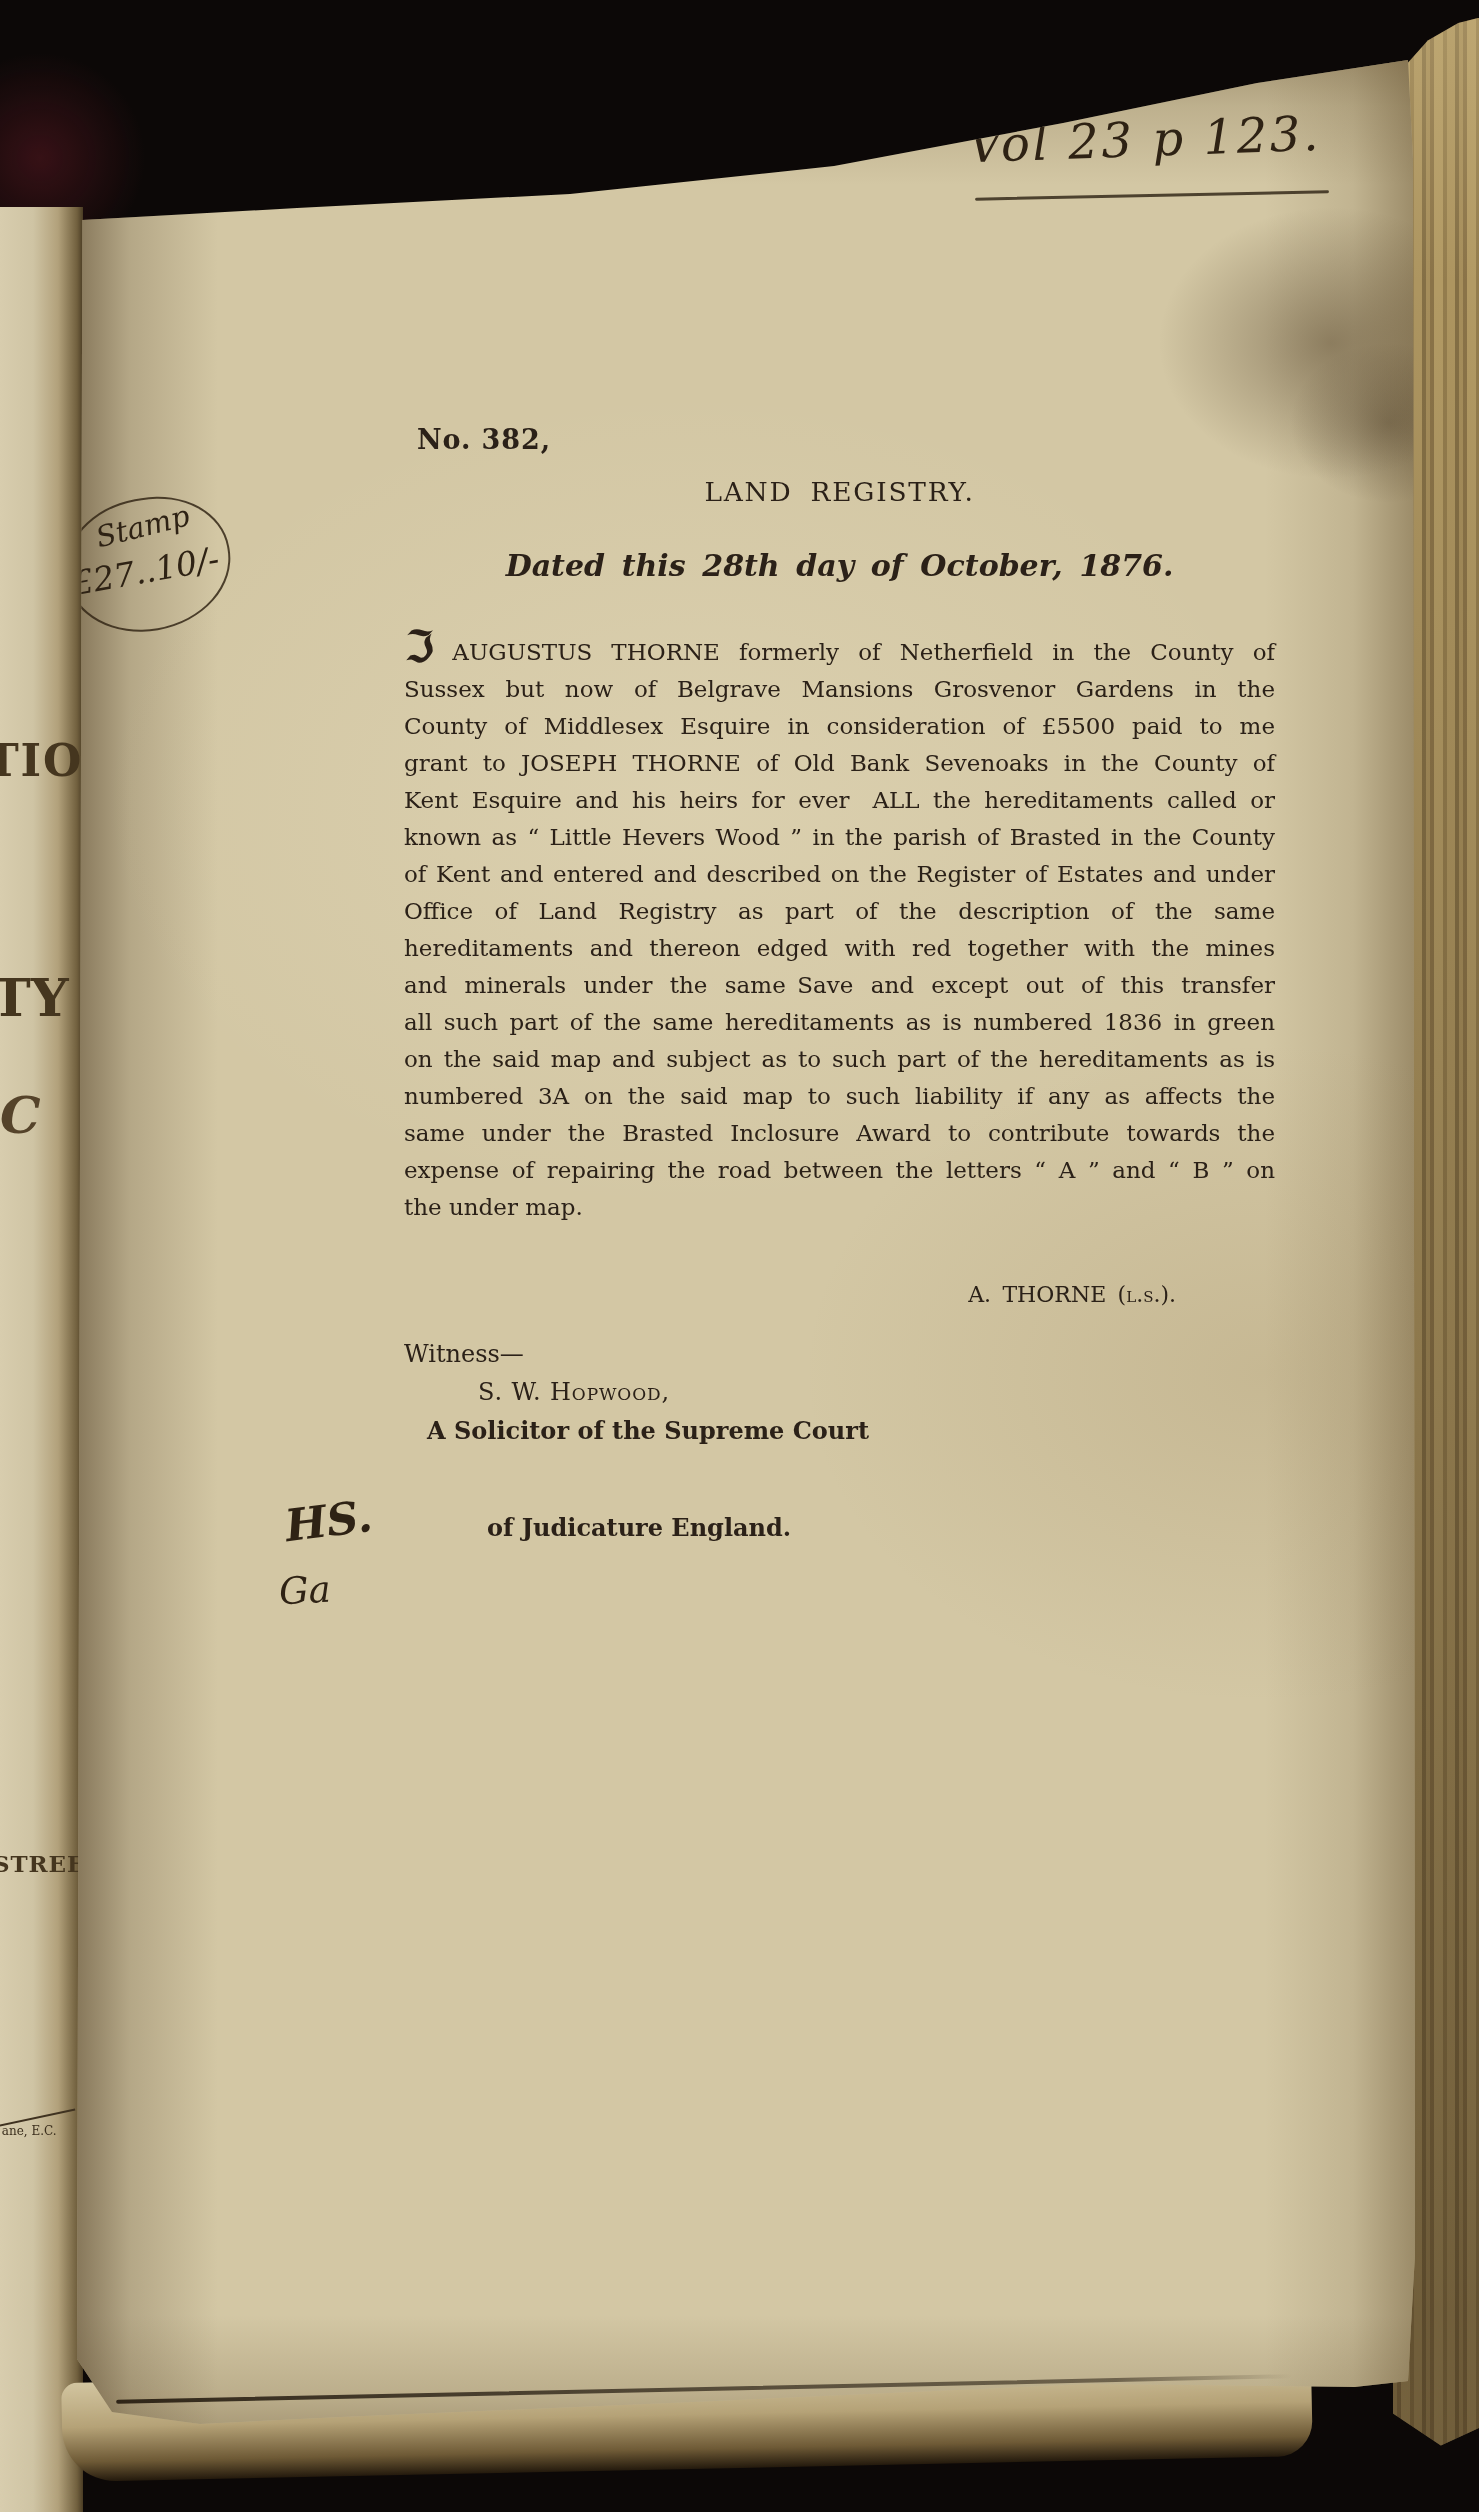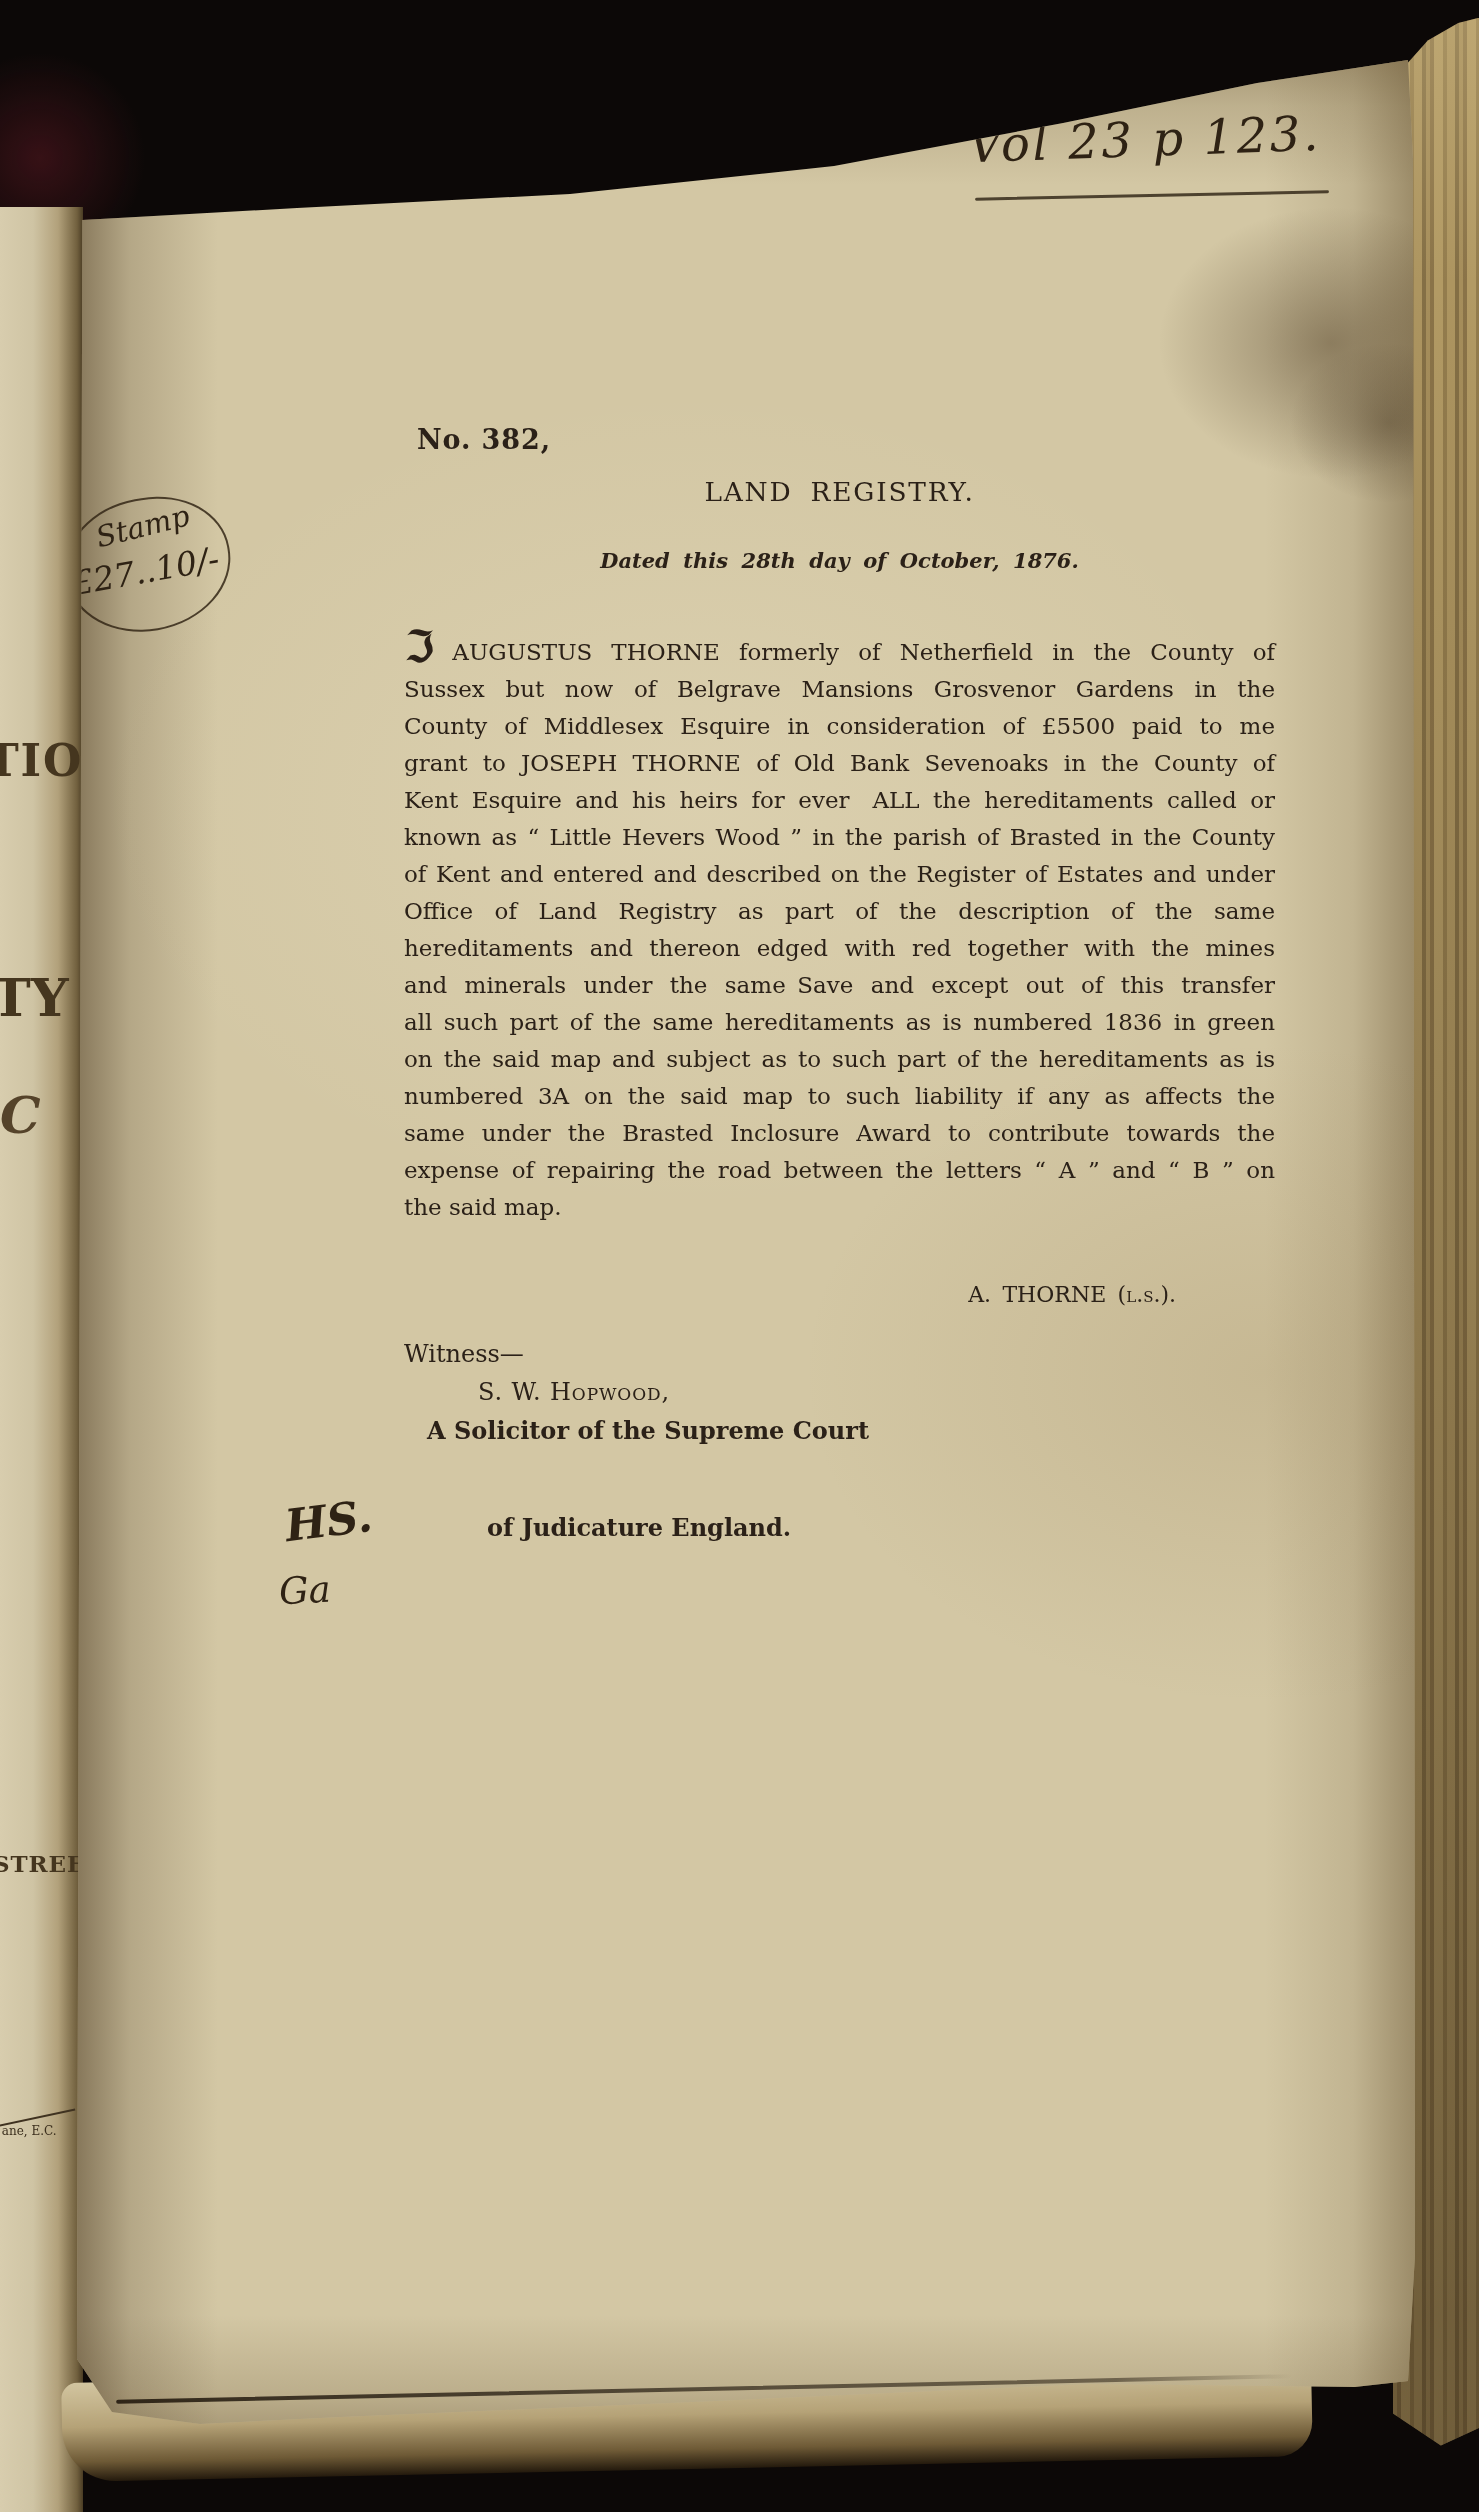--- a/index.html
+++ b/index.html
@@ -62,21 +62,21 @@
   .vol-underline{left:898px;top:141px;width:354px;height:2.6px;background:rgba(44,32,18,.8);transform:rotate(-1.2deg);border-radius:1.8px;}
   .stamp{left:-12.3px;top:445px;width:162px;height:129px;border:2.6px solid rgba(52,39,22,.85);
     border-radius:50% 48% 52% 50%;transform:rotate(-10deg);}
   .stamp-l1{left:35px;top:8.8px;font-size:29px;transform:rotate(-4deg);}
   .stamp-l2{left:3.5px;top:51px;font-size:33px;}
   .initial-hs{left:208px;top:1442px;font-size:44px;font-weight:bold;transform:rotate(-7deg);}
   .initial-ga{left:202px;top:1516px;font-size:37px;transform:rotate(-3deg);}
   
   .doc-number{left:340px;top:371px;font-size:27px;font-weight:bold;letter-spacing:0.9px;}
   .doc-title{left:327px;top:423px;width:871px;text-align:center;font-size:26.4px;letter-spacing:1.8px;word-spacing:8px;}
-  .doc-date{left:327px;top:495px;width:871px;text-align:center;font-size:21px;font-weight:bold;font-style:italic;word-spacing:6.2px;}
+  .doc-date{left:327px;top:495px;width:871px;text-align:center;font-size:30px;font-weight:bold;font-style:italic;word-spacing:6.2px;}
   
   .para{left:327px;top:581px;width:871px;font-size:23px;}
   .bodyline{height:37px;line-height:37px;text-align:justify;text-align-last:justify;white-space:nowrap;}
   .lines .bodyline:last-child{text-align-last:left;}
   .drop-initial{font-family:"DejaVu Serif","DejaVu Sans",serif;font-size:44px;line-height:0;
     position:relative;top:1.8px;margin-right:17.6px;font-weight:bold;}
   
   .signature{left:311px;top:1229px;width:788px;text-align:right;font-size:22px;font-variant:small-caps;word-spacing:4.4px;}
   .witness-label{left:327px;top:1287px;font-size:24px;}
   .witness-name{left:401px;top:1325px;font-size:24px;font-variant:small-caps;letter-spacing:0.9px;}
@@ -134,21 +134,21 @@
           <div class="bodyline">known as “ Little Hevers Wood ” in the parish of Brasted in the County</div>
           <div class="bodyline">of Kent and entered and described on the Register of Estates and under</div>
           <div class="bodyline">Office of Land Registry as part of the description of the same</div>
           <div class="bodyline">hereditaments and thereon edged with red together with the mines</div>
           <div class="bodyline">and minerals under the same Save and except out of this transfer</div>
           <div class="bodyline">all such part of the same hereditaments as is numbered 1836 in green</div>
           <div class="bodyline">on the said map and subject as to such part of the hereditaments as is</div>
           <div class="bodyline">numbered 3A on the said map to such liability if any as affects the</div>
           <div class="bodyline">same under the Brasted Inclosure Award to contribute towards the</div>
           <div class="bodyline">expense of repairing the road between the letters “ A ” and “ B ” on</div>
-          <div class="bodyline">the said map.</div>
+          <div class="bodyline">the under map.</div>
         </div>
     </div>
 
     <div class="abs signature">A. THORNE (l.s.).</div>
 
     <div class="abs witness-label">Witness—</div>
     <div class="abs witness-name">S. W. Hopwood,</div>
     <div class="abs witness-role1">A Solicitor of the Supreme Court</div>
     <div class="abs witness-role2">of Judicature England.</div>
 

